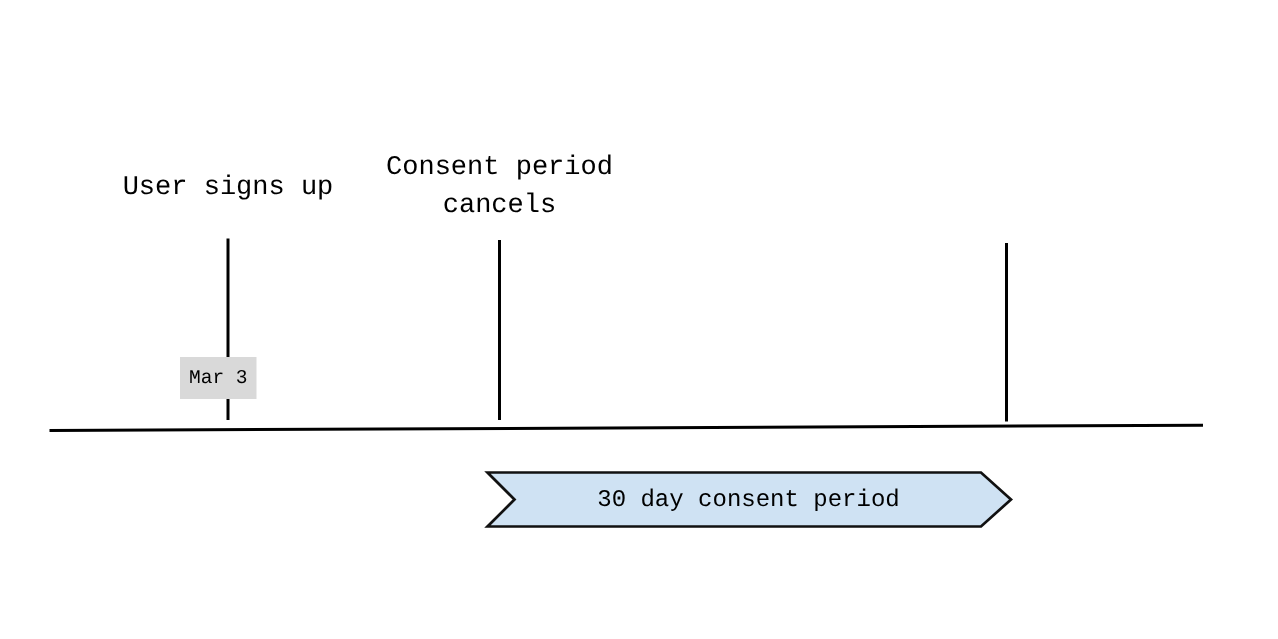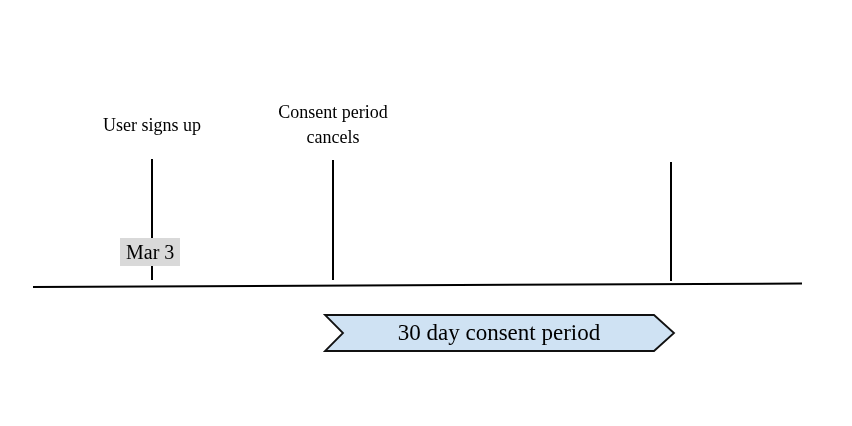--- a/index.html
+++ b/index.html
@@ -2,21 +2,21 @@
 <html style="--background: #ffffff; --text: #000000; --axis: #000000; --tick: #000000; --date-badge-bg: #d9d9d9; --banner-fill: #cfe2f3; --banner-border: #111111;"><head>
 <meta charset="utf-8">
 <style>
   html, body { margin: 0; padding: 0; background: #ffffff; }
   .canvas {
     position: relative;
     width: 852px;
     height: 366px;
     background: var(--background, #ffffff);
     overflow: hidden;
-    font-family: Liberation Serif, serif;
+    font-family: Liberation Mono, monospace;
     color: var(--text, #000000);
   }
   svg.layer {
     position: absolute;
     left: 0; top: 0;
     width: 852px; height: 426px;
   }
   .axis-line {
     stroke: var(--axis, #000000);
     stroke-width: 2;
@@ -42,34 +42,34 @@
     font-size: 18px;
     line-height: 25px;
     white-space: pre-line;
   }
   .date-badge {
     position: absolute;
     height: 28px;
     line-height: 28px;
     padding: 0 6px;
     background: var(--date-badge-bg, #d9d9d9);
-    font-size: 20px;
+    font-size: 13px;
     text-align: right;
     white-space: nowrap;
   }
   .banner-label {
     position: absolute;
     left: 344px;
     top: 315px;
     width: 310px;
     height: 36px;
     display: flex;
     align-items: center;
     justify-content: center;
-    font-size: 23px;
+    font-size: 16px;
     white-space: nowrap;
   }
 </style>
 </head>
 <body>
 
 <div class="canvas">
 
   <svg class="layer" viewBox="0 0 852 426" aria-hidden="true">
     <line class="tick-line" x1="152" y1="159" x2="152" y2="280"></line>

